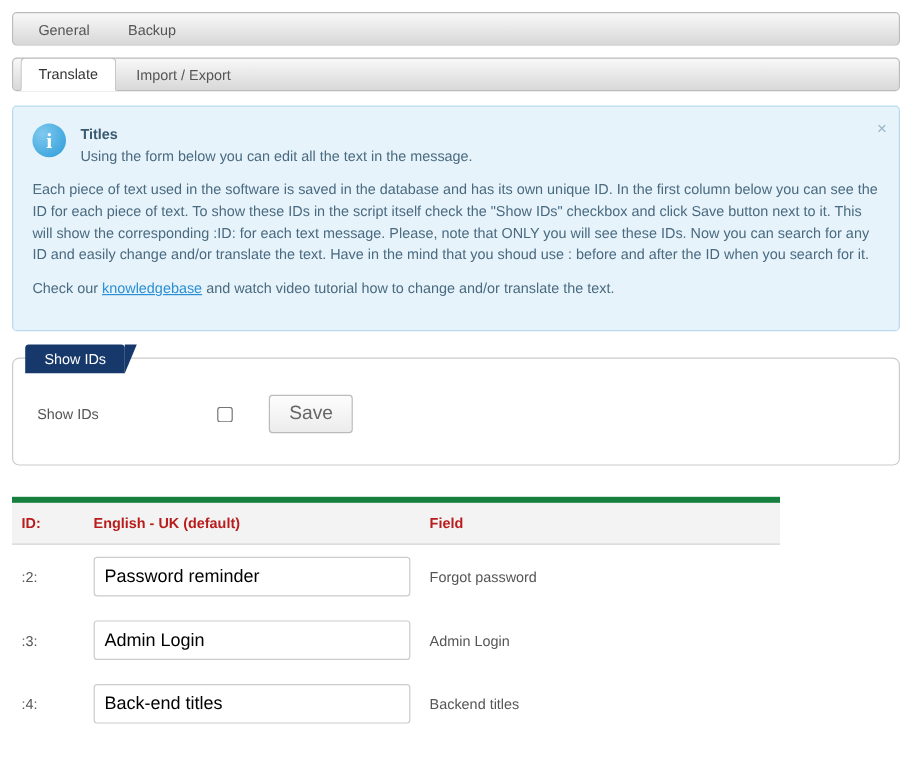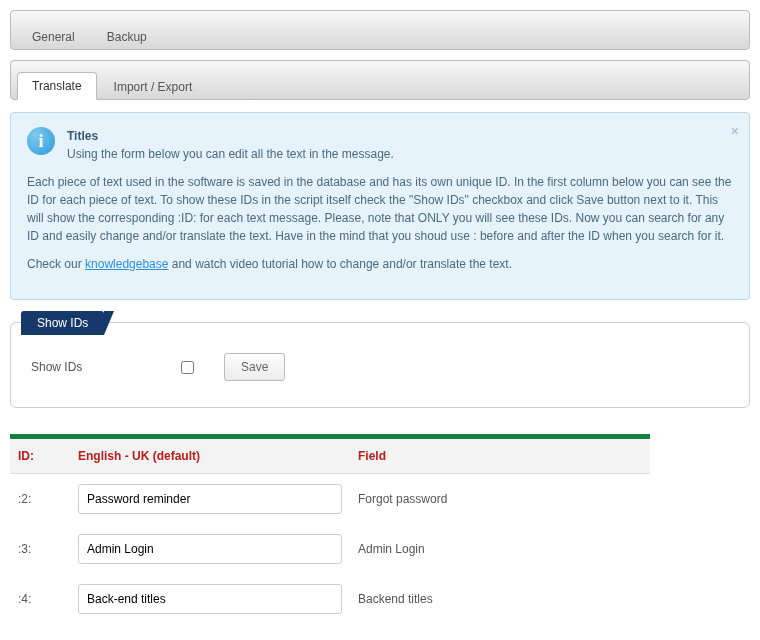--- a/index.html
+++ b/index.html
@@ -14,21 +14,21 @@
 
   
   .tabstrip {
     background: linear-gradient(#f8f8f8, #d8d8d8);
     border: 1px solid #bbb;
     border-radius: 4px;
     padding: 4px 6px 0 6px;
     display: flex;
     gap: 2px;
     align-items: flex-end;
-    height: 40px;
+    height: 28px;
   }
   .tab {
     padding: 6px 14px 6px 14px;
     color: #555;
     cursor: pointer;
     border: 1px solid transparent;
     border-bottom: none;
     position: relative;
     top: 1px;
     font-size: 12px;
@@ -117,21 +117,21 @@
   .field-row { display: flex; align-items: center; gap: 30px; }
   .field-row label { color: #555; width: 120px; }
   .chk { width: 13px; height: 13px; }
   .btn {
     border: 1px solid #bbb;
     background: linear-gradient(#fdfdfd, #ececec);
     color: #666;
     padding: 6px 16px;
     border-radius: 3px;
     cursor: pointer;
-    font-size: 12px;
+    font-size: 16px;
   }
 
   
   .search-wrap { margin-top: 24px; position: relative; width: 185px; }
   .search-wrap input {
     width: 100%;
     border: 1px solid #ccc;
     border-radius: 3px;
     padding: 7px 28px 7px 8px;
     font-size: 12px;
@@ -165,21 +165,21 @@
     padding: 10px 8px;
     color: #555;
     vertical-align: middle;
     border-bottom: 0;
   }
   table.grid td .txt {
     width: 100%;
     border: 1px solid #ccc;
     border-radius: 3px;
     padding: 7px 8px;
-    font-size: 12px;
+    font-size: 15px;
   }
   .col-id { width: 60px; }
   .col-eng { width: 280px; }
 </style>
 </head>
 <body>
 
 <div class="container">
 
   <div class="tabstrip">

